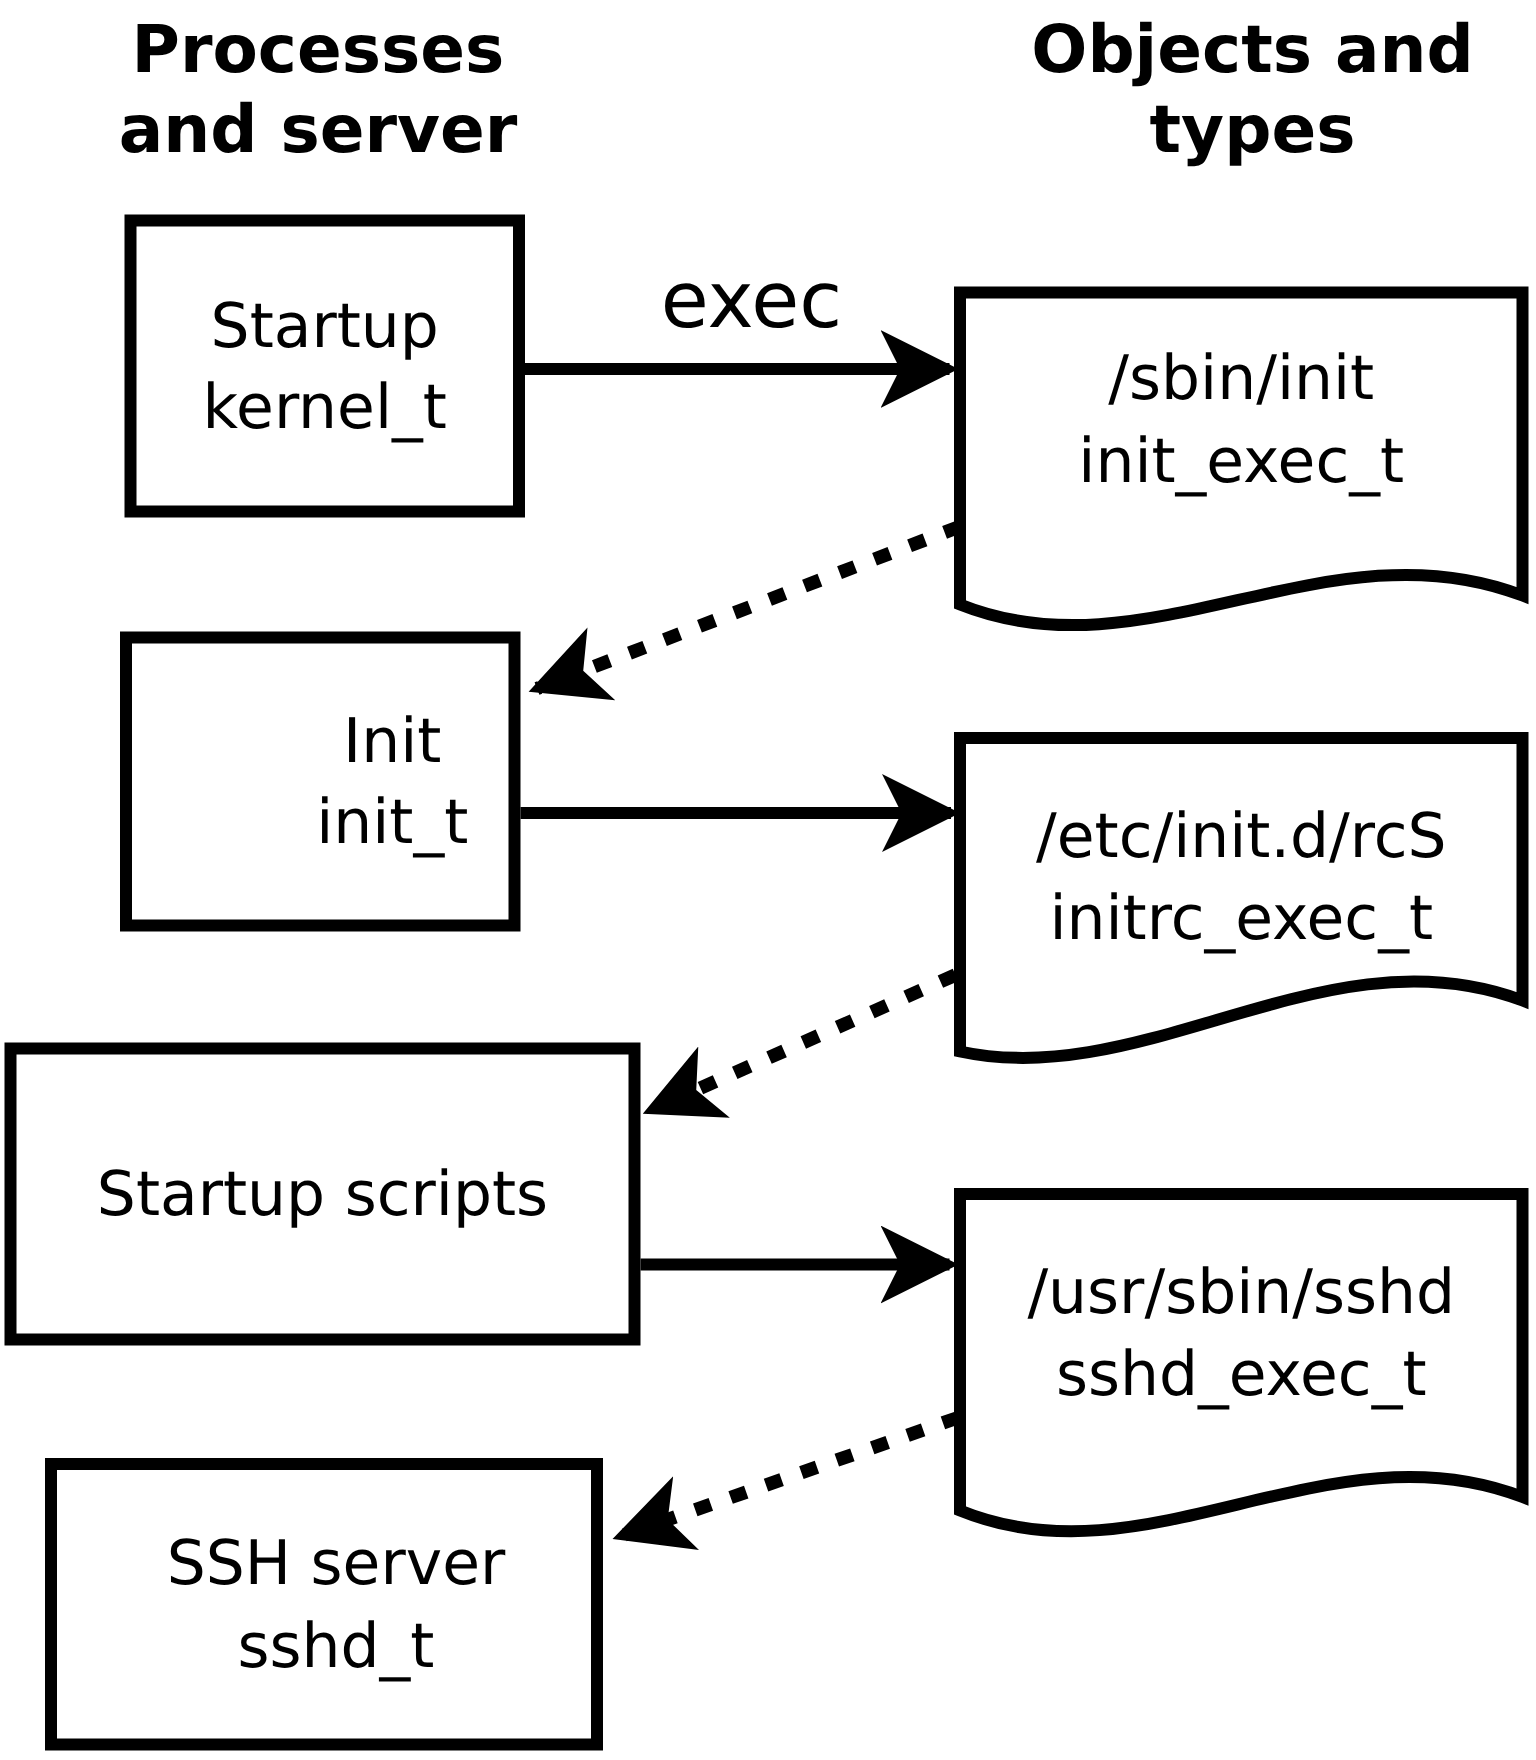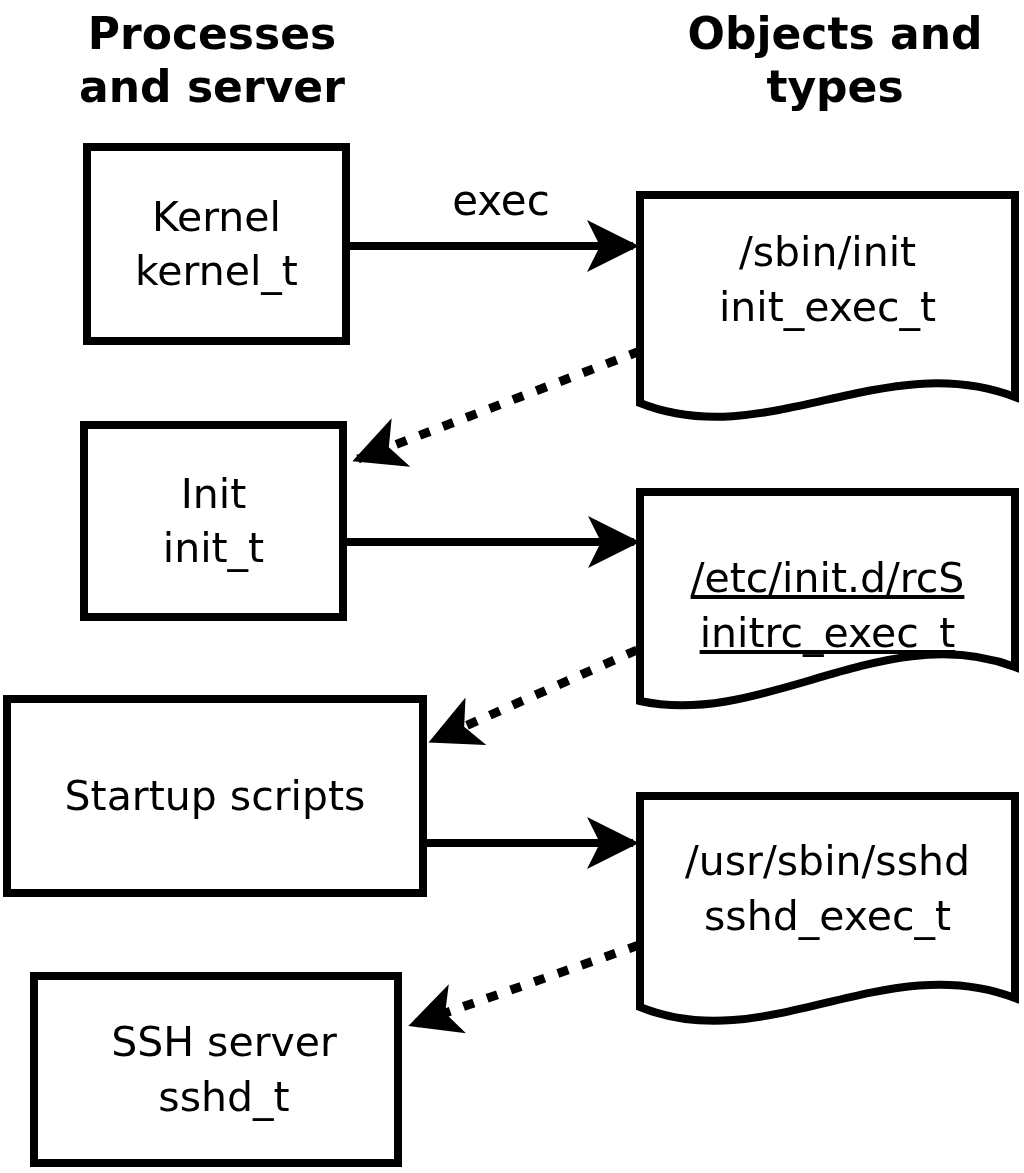--- a/index.html
+++ b/index.html
@@ -17,21 +17,21 @@
     display: flex;
     flex-direction: column;
     align-items: center;
     justify-content: center;
     text-align: center;
     color: #000000;
     pointer-events: none;
   }
   .header-label { font-weight: bold; font-size: 44px; line-height: 1.2; }
   .shape-label  { font-size: 41px; line-height: 1.32; }
-  .edge-label   { font-size: 42px; line-height: 1.0; }
+  .edge-label   { font-size: 52px; line-height: 1.0; }
 </style>
 </head>
 <body>
 
 <div id="canvas">
 
   <svg id="shapes" width="1024" height="1173" viewBox="0 0 1024 1173">
     <defs>
       <marker id="arrowhead" markerUnits="userSpaceOnUse" markerWidth="60" markerHeight="60" refX="46" refY="26" orient="auto">
         <path d="M0,0 L52,26 L0,52 L13,26 Z" fill="#000000"></path>
@@ -63,40 +63,40 @@
   <div class="label header-label" style="left:640px; top:6px; width:390px; height:110px;">
     <span>Objects and</span>
     <span>types</span>
   </div>
 
   <div class="label edge-label" style="left:440px; top:178px; width:122px; height:46px;">
     <span>exec</span>
   </div>
 
   <div class="label shape-label" style="left:83px; top:143px; width:267px; height:202px;">
-    <span>Kernel</span>
+    <span>Startup</span>
     <span>kernel_t</span>
   </div>
-  <div class="label shape-label" style="left:80px; top:421px; width:267px; height:200px;">
+  <div class="label shape-label" style="left:80px; top:421px; width:267px; height:200px;padding-left:48px;">
     <span>Init</span>
     <span>init_t</span>
   </div>
   <div class="label shape-label" style="left:3px; top:695px; width:424px; height:202px;border-radius:15px;">
     <span>Startup scripts</span>
   </div>
   <div class="label shape-label" style="left:30px; top:972px; width:388px; height:195px;">
     <span>SSH server</span>
     <span>sshd_t</span>
   </div>
 
   <div class="label shape-label" style="left:640px; top:187px; width:375px; height:185px;">
     <span>/sbin/init</span>
     <span>init_exec_t</span>
   </div>
-  <div class="label shape-label" style="left:640px; top:513px; width:375px; height:185px;text-decoration:underline;">
+  <div class="label shape-label" style="left:640px; top:492px; width:375px; height:185px;">
     <span>/etc/init.d/rcS</span>
     <span>initrc_exec_t</span>
   </div>
   <div class="label shape-label" style="left:640px; top:796px; width:375px; height:185px;">
     <span>/usr/sbin/sshd</span>
     <span>sshd_exec_t</span>
   </div>
 
 </div>
 

